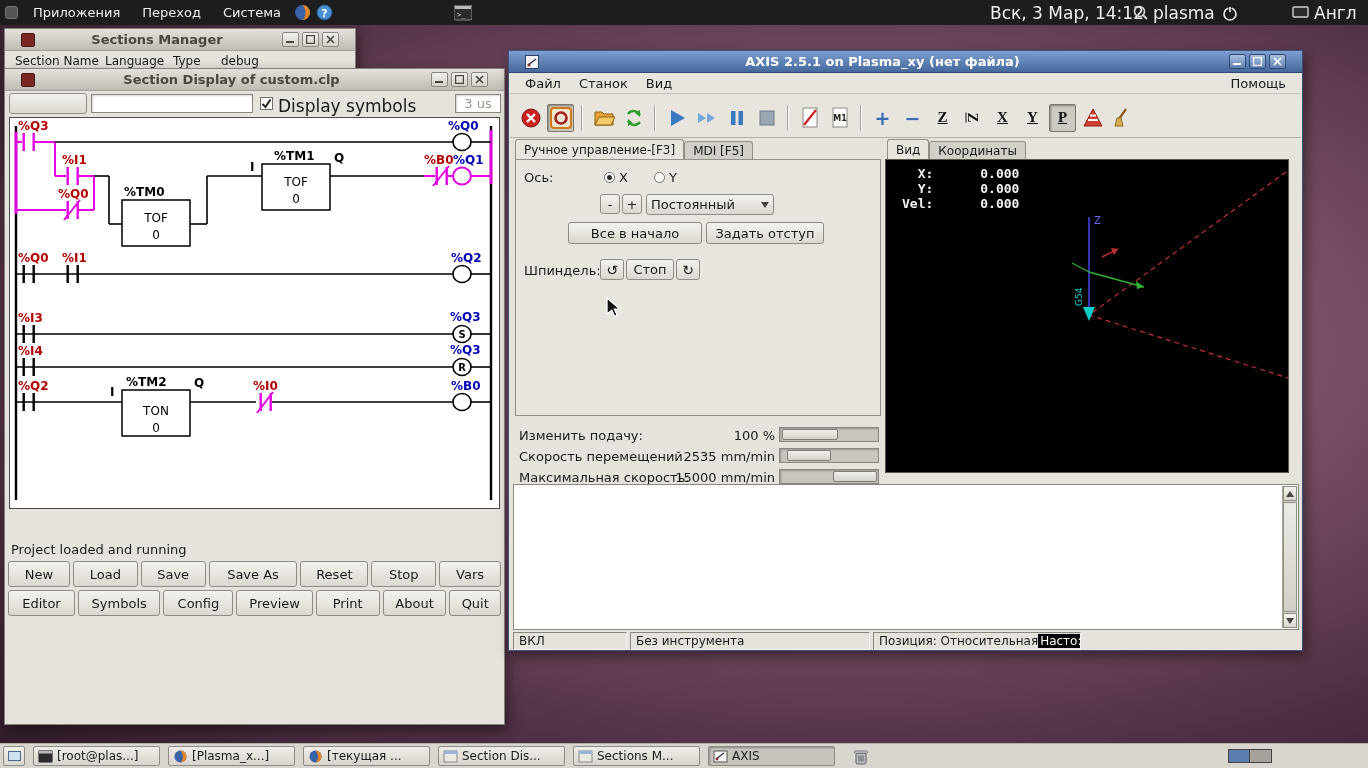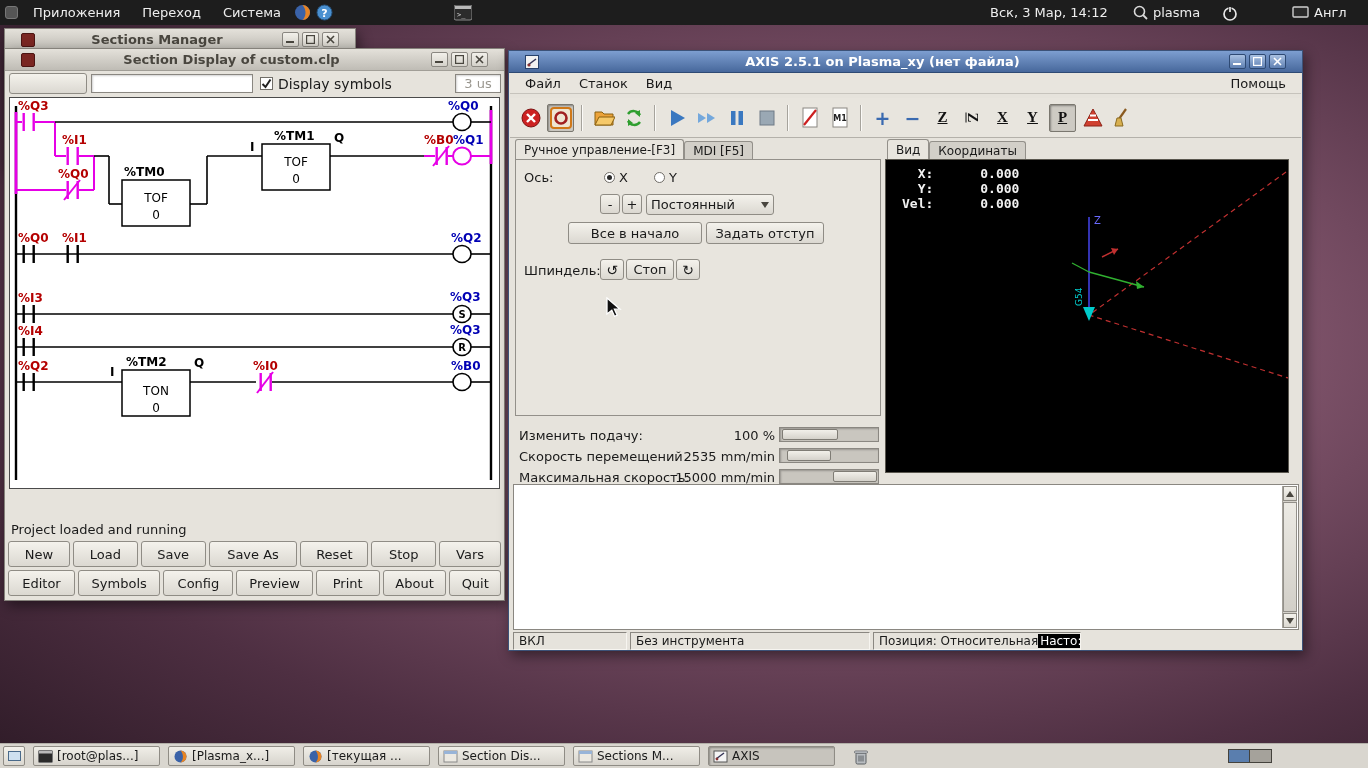--- a/index.html
+++ b/index.html
@@ -4,21 +4,21 @@
 <style>
 *{margin:0;padding:0;box-sizing:border-box}
 html,body{width:1368px;height:768px}
 body{font-family:"DejaVu Sans",sans-serif;font-size:13px;color:#1a1a1a}
 .stage{position:relative;width:1368px;height:768px;overflow:hidden;
   background:radial-gradient(ellipse at 62% 45%, #94687d 0%, #7c5168 38%, #4e2f42 72%, #2e1b27 100%)}
 
 .top-panel{position:absolute;left:0;top:0;width:1368px;height:25px;background:#1d1d1d;color:#eee;display:flex;align-items:center;z-index:60}
 .panel-menu{padding:4px 11px;font-size:13px}
 .picon{display:inline-flex;align-items:center;justify-content:center;width:22px;height:22px}
-.pabs{position:absolute;top:0;height:25px;display:flex;align-items:center;gap:5px;color:#eee;font-size:13px}
+.pabs{position:absolute;top:0;height:25px;display:flex;align-items:center;gap:5px;color:#eee;font-size:17px}
 
 .win{position:absolute;background:#e6e3dc;border:1px solid #85827b;box-shadow:3px 5px 12px rgba(0,0,0,.45)}
 .tbar{height:22px;display:flex;align-items:center;padding:0 16px;background:linear-gradient(#e4e1da,#bfbcb5);border-bottom:1px solid #a19e97}
 .tbar .ttl{flex:1;text-align:center;font-weight:bold;color:#49463f;font-size:13px;white-space:nowrap;overflow:hidden}
 .wbtn{width:17px;height:15px;margin-left:3px;background:linear-gradient(#f2f0ea,#d5d2cb);border:1px solid #8a8781;border-radius:2px;display:flex;align-items:center;justify-content:center;flex:none}
 .axis-tbar{background:linear-gradient(#7d9ed0,#47689c);border-bottom:1px solid #2e4a74}
 .axis-tbar .ttl{color:#fff}
 .axis-tbar .wbtn{background:linear-gradient(#a9c1e2,#5f80b2);border-color:#2e4a74}
 .appicon{width:14px;height:14px;flex:none;border-radius:2px}
 .btn{background:linear-gradient(#f4f2ec,#dbd8d1);border:1px solid #8f8c85;border-radius:3px;font-size:13px;display:flex;align-items:center;justify-content:center;white-space:nowrap}
@@ -140,21 +140,21 @@
         </span>
     </div>
     <div style="position:relative;height:20px;font-size:12px">
       <span style="position:absolute;left:10px;top:3px">Section Name</span>
       <span style="position:absolute;left:100px;top:3px">Language</span>
       <span style="position:absolute;left:168px;top:3px">Type</span>
       <span style="position:absolute;left:216px;top:3px">debug</span>
     </div>
   </div>
 
-  <div class="win" style="left:4px;top:48px;width:501px;height:553px;z-index:10">
+  <div class="win" style="left:4px;top:68px;width:501px;height:657px;z-index:10">
     <div class="tbar">
       <span class="appicon" style="background:#7a2622;border:1px solid #4c1513"></span>
       <span class="ttl">Section Display of custom.clp</span>
       <span class="wbtn">
           <svg width="9" height="9">
             <rect x="0" y="6" width="8" height="2" fill="#49463f"></rect>
           </svg>
         </span>
       <span class="wbtn">
           <svg width="9" height="9">
@@ -170,21 +170,21 @@
     </div>
 
     <div style="position:absolute;left:0;top:22px;width:499px;height:26px">
       <div class="btn" style="position:absolute;left:4px;top:2px;width:78px;height:21px"></div>
       <div class="entry" style="position:absolute;left:86px;top:3px;width:162px;height:19px"></div>
       <span class="chk" style="position:absolute;left:255px;top:6px">
         <svg width="11" height="11">
             <polyline points="1.5,6 4.5,9 9.5,1.5" fill="none" stroke="#222" stroke-width="2"></polyline>
           </svg>
       </span>
-      <span style="position:absolute;left:273px;top:5px;font-size:14px">Display symbols</span>
+      <span style="position:absolute;left:273px;top:5px;font-size:17px">Display symbols</span>
       <div class="entry" style="position:absolute;left:450px;top:3px;width:46px;height:19px;color:#9a978f;display:flex;align-items:center;justify-content:center;font-size:13px">
           <span>3 us</span>
         </div>
     </div>
 
     <div style="position:absolute;left:4px;top:48px;width:491px;height:392px;background:#fff;border:1px solid #4a4a4a">
       <svg width="489" height="390" viewBox="0 0 489 390">
 
         <line x1="6" y1="8" x2="6" y2="382" class="k2"></line>
           <line x1="481" y1="8" x2="481" y2="382" class="k2"></line>

